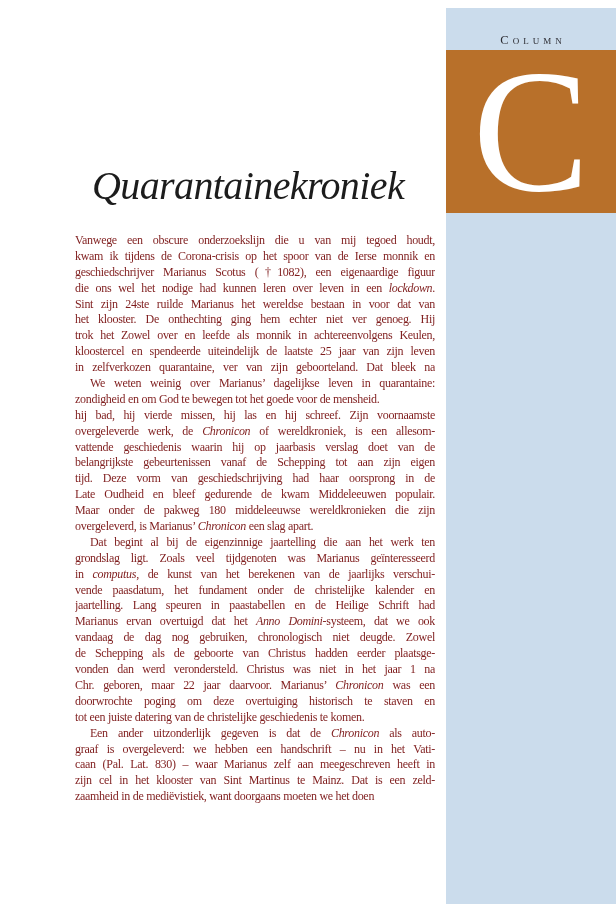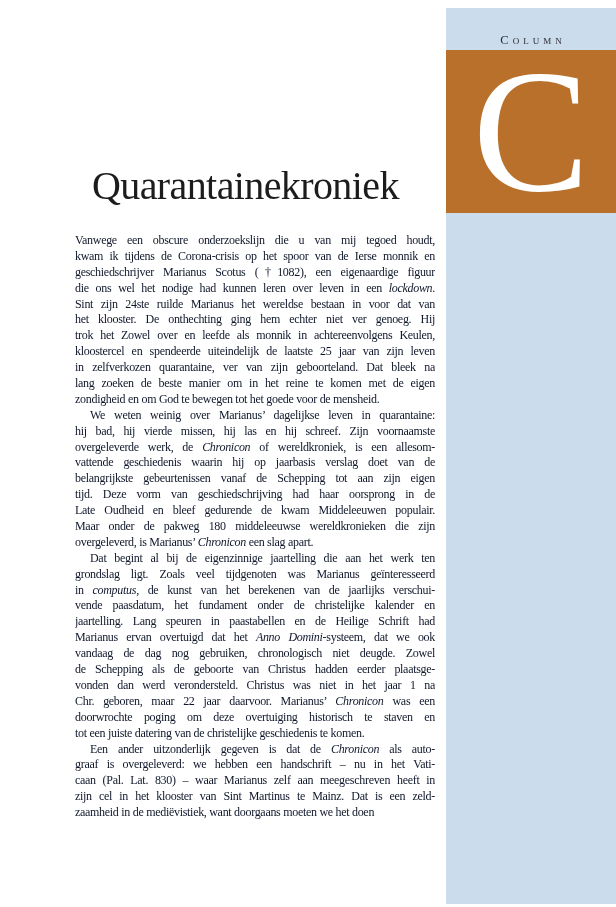--- a/index.html
+++ b/index.html
@@ -53,30 +53,31 @@
     position: absolute;
     left: 92px;
     top: 166px;
     margin: 0;
     font-size: 40px;
     line-height: 1;
     font-weight: normal;
     letter-spacing: -0.6px;
     color: #1c1c1c;
     white-space: nowrap;
+    font-style: italic;
   }
   .article-body {
     position: absolute;
     left: 75px;
     top: 233px;
     width: 360px;
     font-size: 12px;
     line-height: 15.9px;
     letter-spacing: -0.3px;
-    color: #0f172a;
+    color: #7f1d1d;
   }
   .article-body .line {
     text-align: justify;
     text-align-last: justify;
     height: 15.9px;
     overflow: hidden;
     white-space: nowrap;
   }
   .article-body .line.para-end {
     text-align-last: left;
@@ -107,23 +108,22 @@
     <div class="article-body">
         <div class="line">Vanwege een obscure onderzoekslijn die u van mij tegoed houdt,</div>
         <div class="line">kwam ik tijdens de Corona-crisis op het spoor van de Ierse monnik en</div>
         <div class="line">geschiedschrijver Marianus Scotus (†1082), een eigenaardige figuur</div>
         <div class="line">die ons wel het nodige had kunnen leren over leven in een <em>lockdown</em>.</div>
         <div class="line">Sint zijn 24ste ruilde Marianus het wereldse bestaan in voor dat van</div>
         <div class="line">het klooster. De onthechting ging hem echter niet ver genoeg. Hij</div>
         <div class="line">trok het Zowel over en leefde als monnik in achtereenvolgens Keulen,</div>
         <div class="line">kloostercel en spendeerde uiteindelijk de laatste 25 jaar van zijn leven</div>
         <div class="line">in zelfverkozen quarantaine, ver van zijn geboorteland. Dat bleek na</div>
-        <div class="line">lang zoeken de beste manier om in het reine te komen met de eigen</div>
+        <div class="line indent">We weten weinig over Marianus’ dagelijkse leven in quarantaine:</div>
         <div class="line para-end">zondigheid en om God te bewegen tot het goede voor de mensheid.</div>
-        <div class="line indent">We weten weinig over Marianus’ dagelijkse leven in quarantaine:</div>
         <div class="line">hij bad, hij vierde missen, hij las en hij schreef. Zijn voornaamste</div>
         <div class="line">overgeleverde werk, de <em>Chronicon</em> of wereldkroniek, is een allesom-</div>
         <div class="line">vattende geschiedenis waarin hij op jaarbasis verslag doet van de</div>
         <div class="line">belangrijkste gebeurtenissen vanaf de Schepping tot aan zijn eigen</div>
         <div class="line">tijd. Deze vorm van geschiedschrijving had haar oorsprong in de</div>
         <div class="line">Late Oudheid en bleef gedurende de kwam Middeleeuwen populair.</div>
         <div class="line">Maar onder de pakweg 180 middeleeuwse wereldkronieken die zijn</div>
         <div class="line para-end">overgeleverd, is Marianus’ <em>Chronicon</em> een slag apart.</div>
         <div class="line indent">Dat begint al bij de eigenzinnige jaartelling die aan het werk ten</div>
         <div class="line">grondslag ligt. Zoals veel tijdgenoten was Marianus geïnteresseerd</div>

